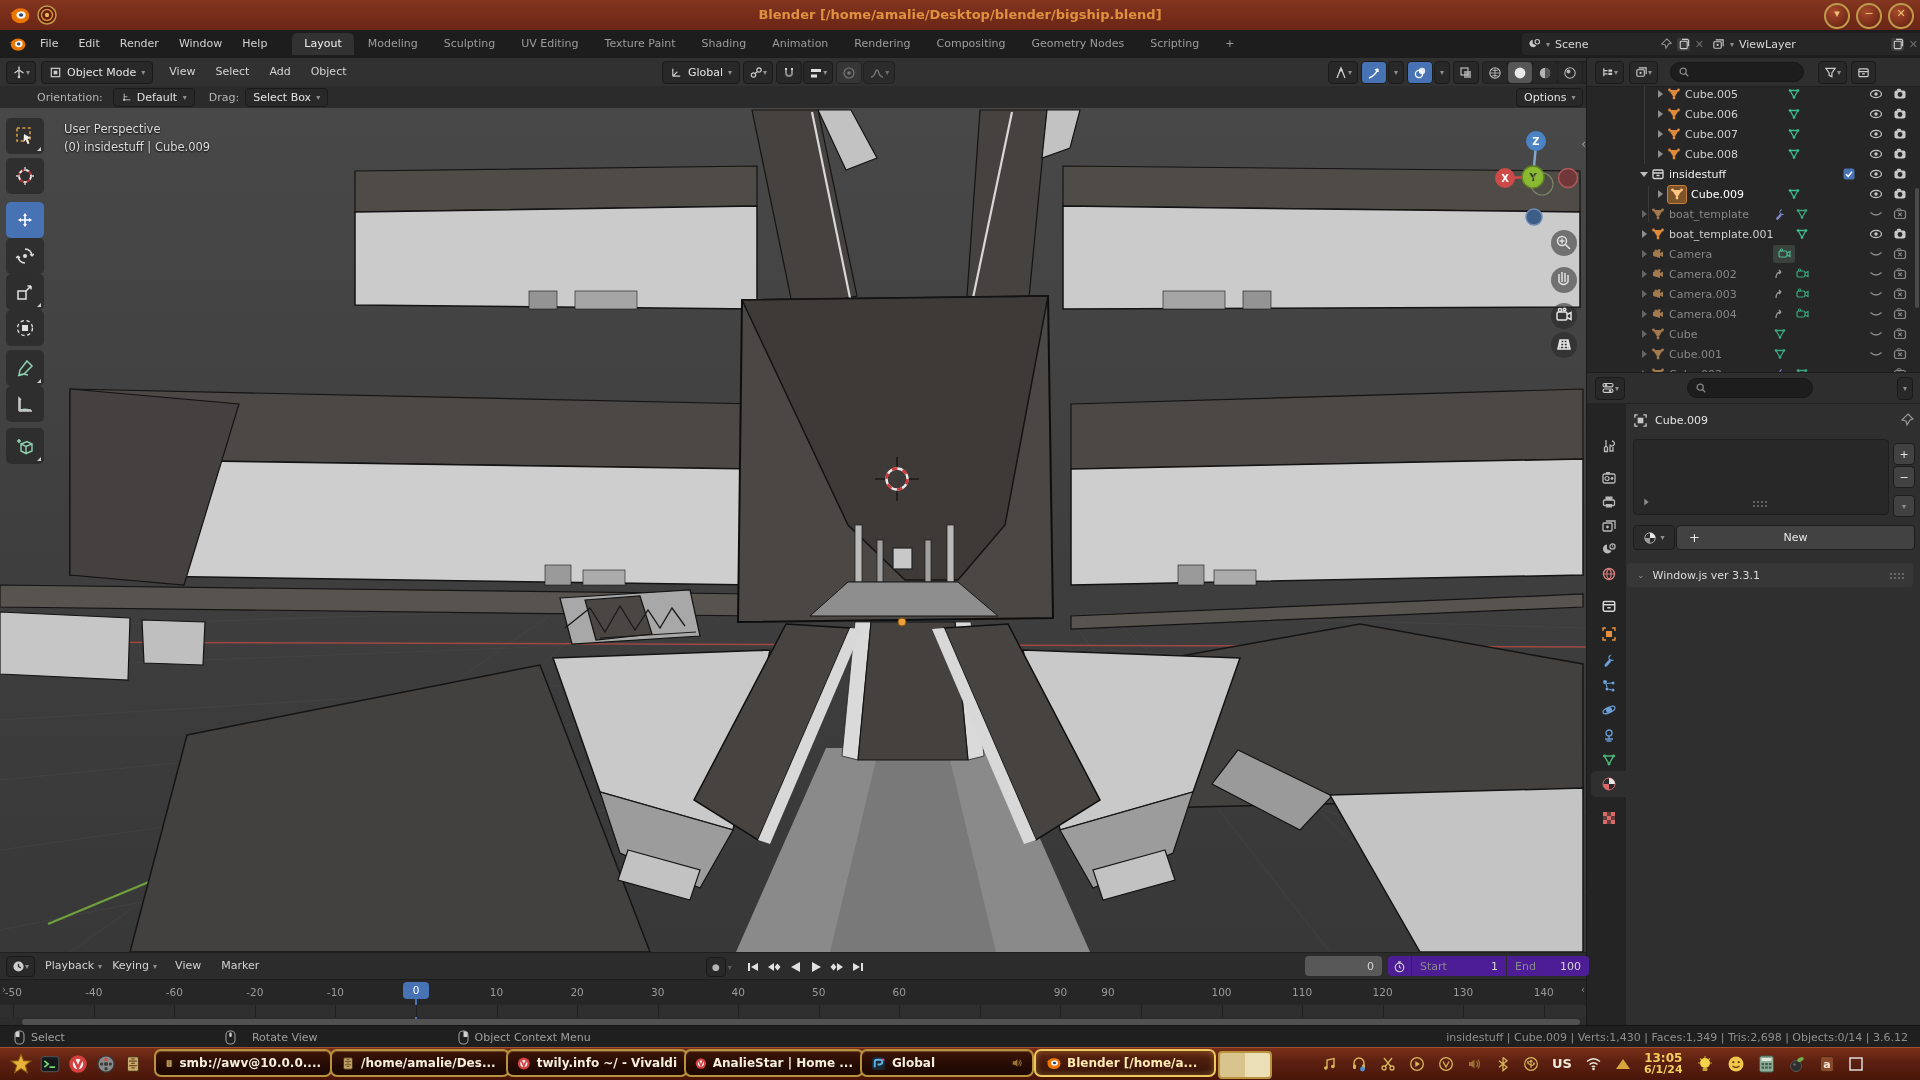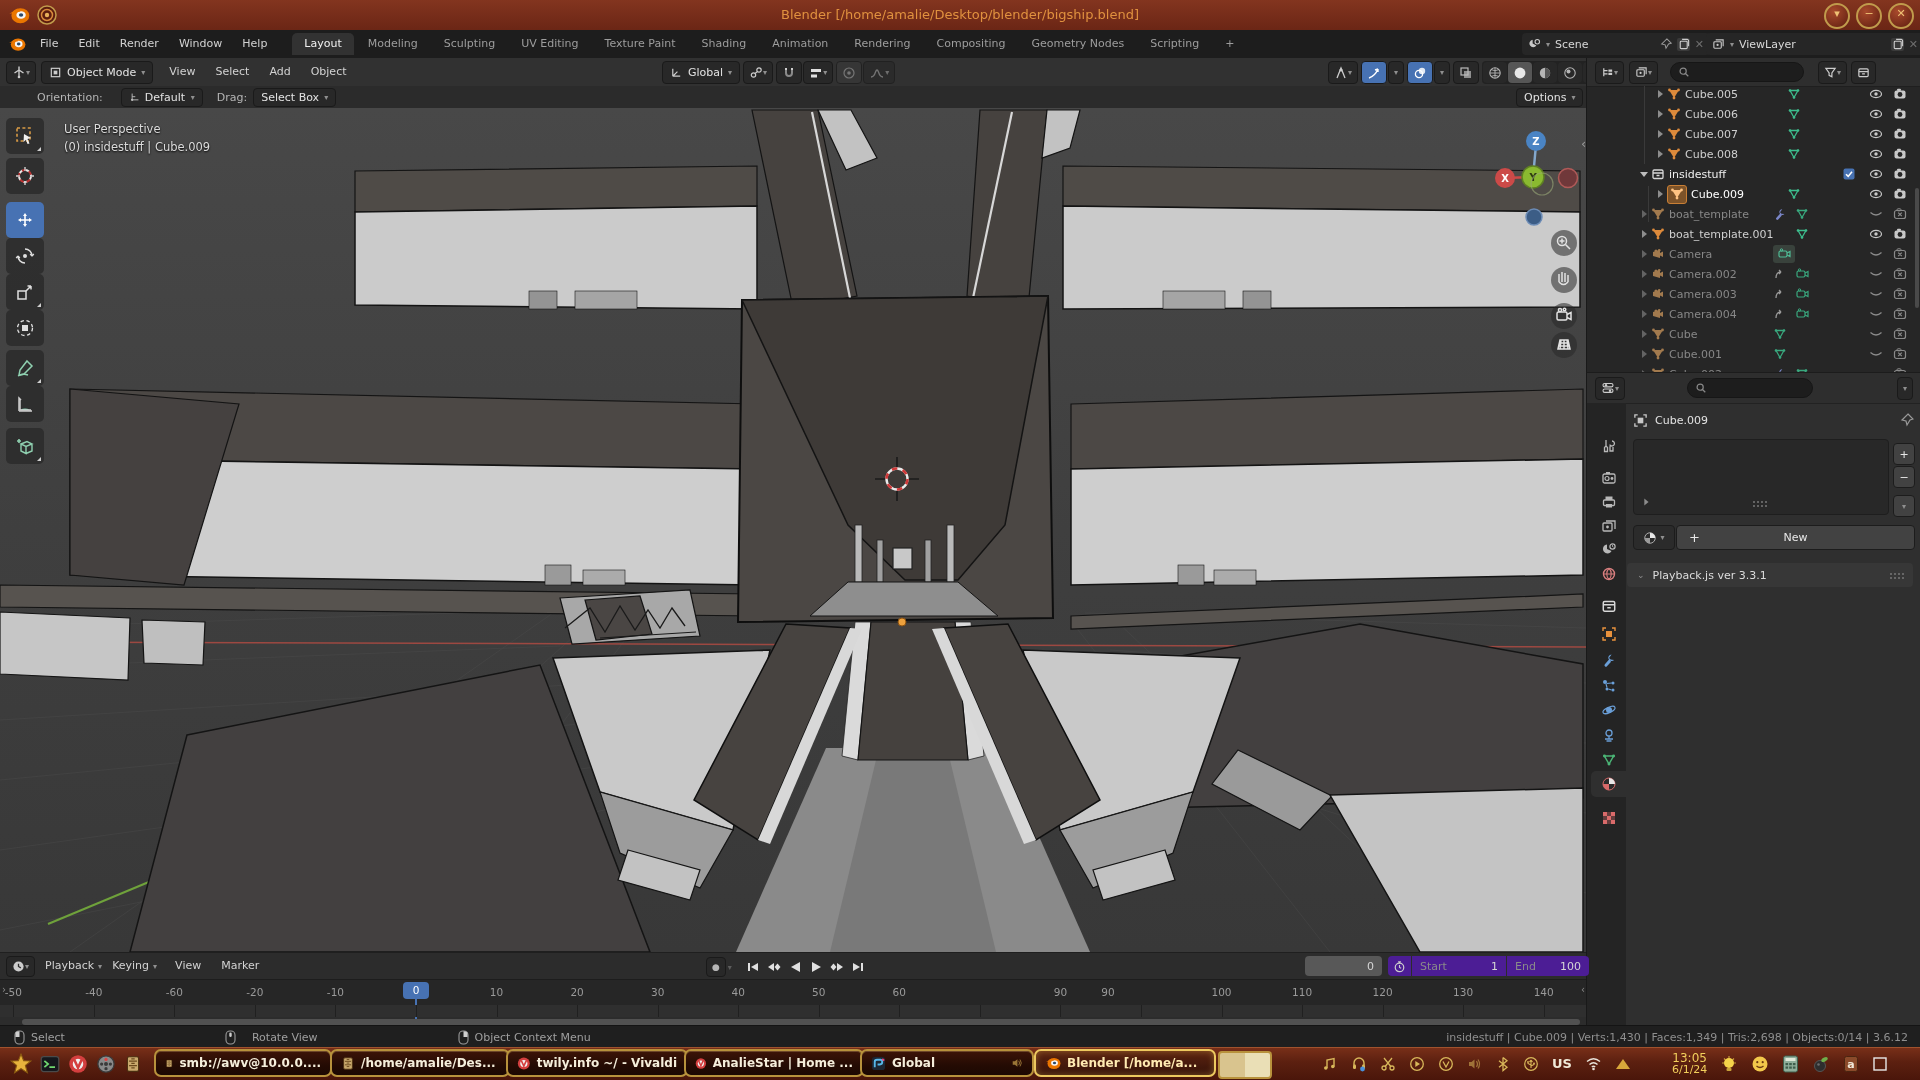--- a/index.html
+++ b/index.html
@@ -7,21 +7,21 @@
        font-family:"DejaVu Sans","Liberation Sans",sans-serif;font-size:11px;color:#d0d0d0;
        -webkit-font-smoothing:antialiased;}
   .abs{position:absolute;}
   .flex{display:flex;align-items:center;}
   svg{display:block;}
 
   
   #titlebar{left:0;top:0;width:1920px;height:30px;background:linear-gradient(#83351f,#6b2615);
             border-bottom:1px solid #3a1107;}
   #titlebar .title{position:absolute;left:0;right:0;top:7px;text-align:center;color:#e0913f;
-                   font-weight:normal;font-size:13px;}
+                   font-weight:bold;font-size:13px;}
   .winbtn{width:22px;height:22px;border-radius:50%;border:2px solid #c09b4c;
           background:radial-gradient(circle at 35% 30%,#a84a2c,#5f1d10);
           color:#f0c275;font-size:11px;line-height:18px;text-align:center;font-weight:bold;}
   
   #menubar{left:0;top:30px;width:1920px;height:28px;background:#1d1d1d;}
   .menu-item{padding:0 10px;color:#d2d2d2;height:28px;line-height:28px;}
   .wtab{padding:3px 12px;margin:0 1px;border-radius:5px 5px 0 0;color:#9d9d9d;height:16px;line-height:16px;}
   .wtab.active{background:#323232;color:#f0f0f0;}
   .idpill{background:#262626;border-radius:4px;height:22px;display:flex;align-items:center;
           padding:0 6px;gap:5px;color:#d8d8d8;}
@@ -81,21 +81,21 @@
   
   #taskbar{left:0;top:1047px;width:1920px;height:33px;
            background:linear-gradient(#7a3019,#5c2010 45%,#4a160a);box-shadow:inset 0 1px 0 #a0522d;}
   .taskbtn{position:absolute;top:2px;height:24px;border:2px solid #b8923c;border-radius:7px;
            background:linear-gradient(#3d1408,#240b03 60%,#1c0802);color:#f5eedb;font-weight:bold;
            font-size:12px;display:flex;align-items:center;gap:6px;padding:0 9px;
            box-shadow:inset 0 1px 0 rgba(255,220,140,.25);white-space:nowrap;overflow:hidden;}
   .taskbtn.active{border-color:#edc95f;background:linear-gradient(#5c2410,#35120a);color:#ffeab2;
                   box-shadow:inset 0 0 7px rgba(255,210,90,.35);}
   .tray{position:absolute;top:0;height:33px;display:flex;align-items:center;}
-  .clock{color:#f2cf5c;font-weight:normal;text-align:center;line-height:12px;font-size:12px;margin-left:28px;}
+  .clock{color:#f2cf5c;font-weight:bold;text-align:center;line-height:12px;font-size:12px;}
 </style>
 </head>
 <body>
 
 <svg width="0" height="0" style="position:absolute">
   <defs>
     <symbol id="s-arrow-r" viewBox="0 0 14 14">
         <path d="M5 3 L10 7 L5 11 Z" fill="#8d8d8d"></path>
       </symbol>
     <symbol id="s-arrow-d" viewBox="0 0 14 14">
@@ -397,21 +397,21 @@
       </div>
       <div class="hbtn" style="border:none">
           <span class="caret">▾</span>
         </div>
     </div>
   </div>
 </div>
 
 <div id="tool-row" class="abs flex">
   <span class="lbl" style="margin-left:37px">Orientation:</span>
-  <div class="dd" style="margin-left:18px;height:17px;width:66px">
+  <div class="dd" style="margin-left:10px;height:17px;width:66px">
     <svg width="11" height="11" viewBox="0 0 14 14">
         <path d="M4 2 V10 M4 10 H12 M4 6 L8 6" stroke="#bbb" stroke-width="1.2" fill="none"></path>
         <circle cx="4" cy="10" r="1.5" fill="#bbb"></circle>
       </svg>
     <span style="flex:1">Default</span>
     <span class="caret">▾</span>
   </div>
   <span class="lbl" style="margin-left:14px">Drag:</span>
   <div class="dd" style="margin-left:6px;height:17px">
     <span>Select Box</span>
@@ -1119,21 +1119,21 @@
       </svg>
     <span class="caret" style="margin-left:3px">▾</span>
   </div>
   <div class="pbtn abs flex" style="left:89px;top:152px;width:237px">
     <span style="position:absolute;left:12px;font-size:13px">+</span>
     <span>New</span>
   </div>
 
   <div class="abs flex" style="left:40px;top:190px;width:286px;height:24px;background:#373737;border-radius:4px">
     <span class="caret" style="margin-left:10px;font-size:9px">⌄</span>
-    <span style="margin-left:8px;color:#dcdcdc">Playback.js ver 3.3.1</span>
+    <span style="margin-left:8px;color:#dcdcdc">Window.js ver 3.3.1</span>
     <svg class="abs" style="right:8px;top:9px" width="16" height="8">
         <use href="#s-grip"></use>
       </svg>
   </div>
 </div>
 
 <div id="timeline" class="abs">
   <div class="flex" style="height:26px">
     <div class="hbtn" style="margin-left:6px;height:19px">
       <svg width="13" height="13" viewBox="0 0 14 14">

